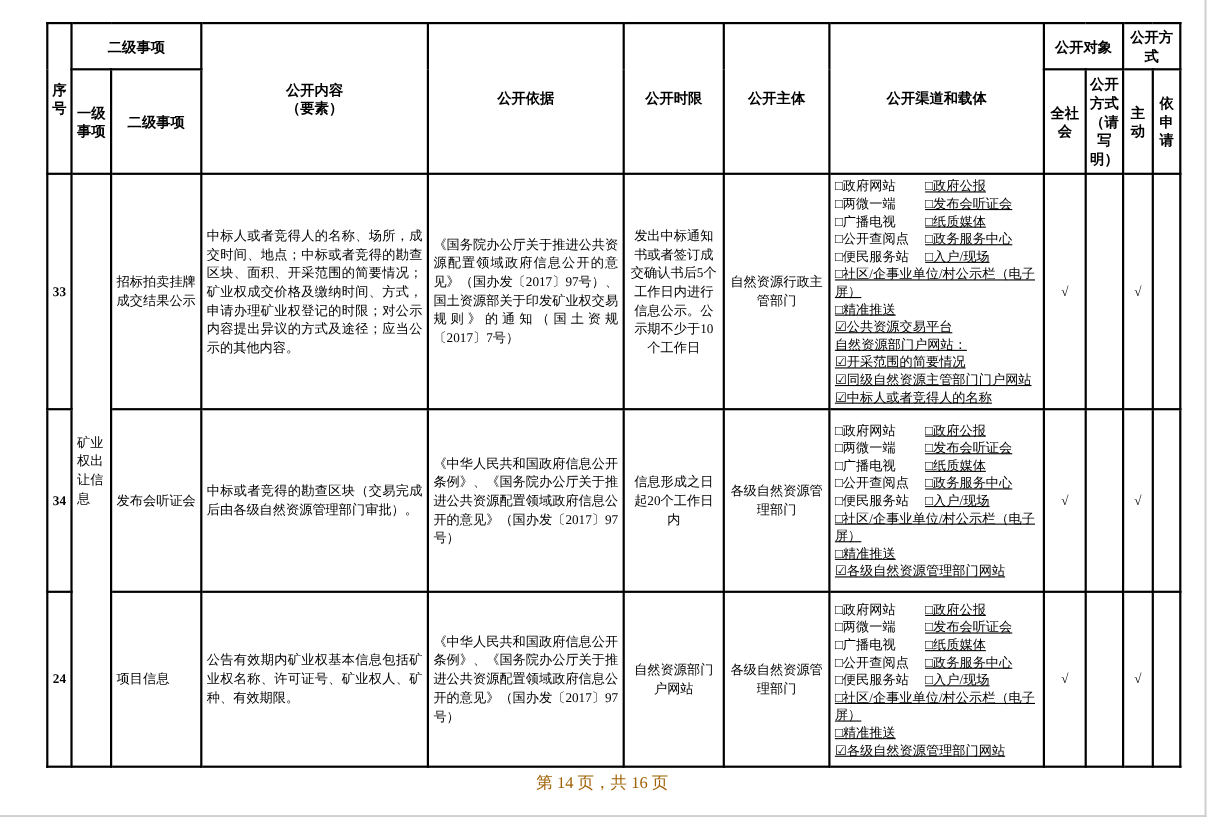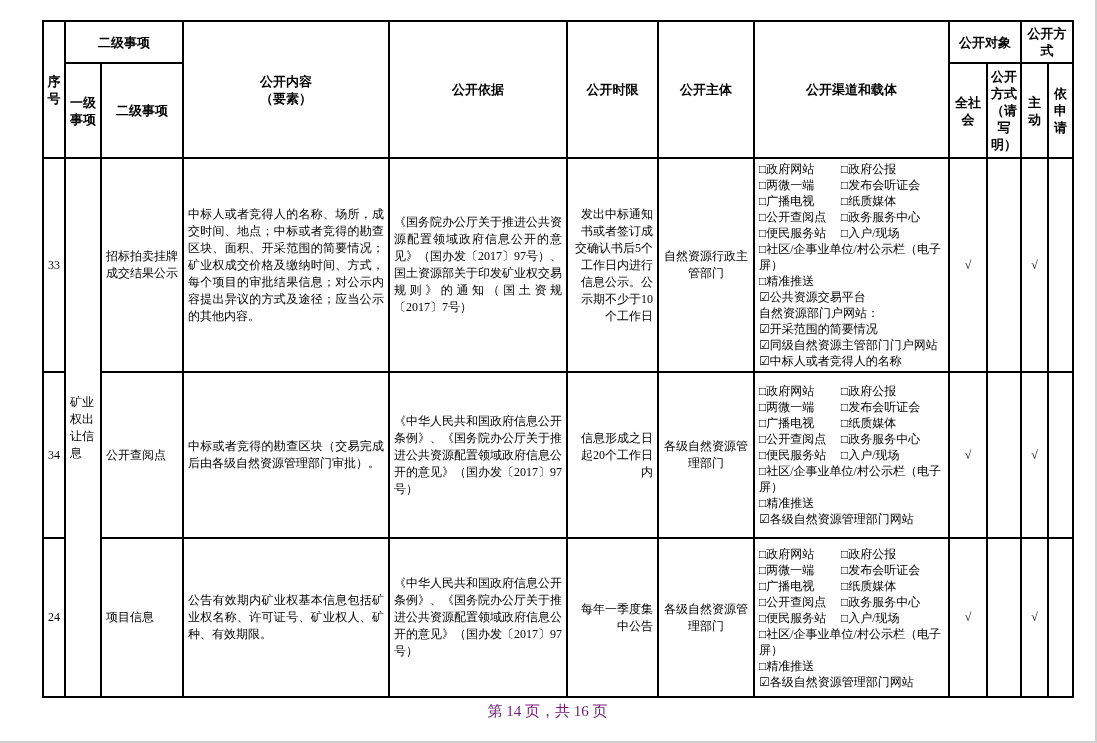--- a/index.html
+++ b/index.html
@@ -17,37 +17,37 @@
   table.doc th, table.doc td {
     border:2px solid #000; overflow:hidden;
     font-size:12px; line-height:17px; vertical-align:middle;
     padding:2px 4px;
   }
   table.doc th {
     font-weight:bold; font-size:13px; line-height:17px;
     text-align:center; padding:2px 1px; word-break:break-all;
   }
   .pre { white-space:pre-line; }
-  .seq-cell { text-align:right; padding:2px 1px; }
+  .seq-cell { text-align:right; padding:2px 1px;font-weight:bold; }
   .level1-cell {
     vertical-align:top; text-align:left; padding:118px 2px 2px 2px;
     word-break:break-all; border-bottom:hidden;
   }
   .level2-cell { text-align:left; }
   .content-cell { text-align:justify; }
   .basis-cell { text-align:justify; }
-  .time-cell { text-align:right; padding:2px 2px; }
+  .time-cell { text-align:center; padding:2px 2px; }
   .subject-cell { text-align:center; }
   .channels-cell { text-align:left; padding:2px 4px 2px 5px; line-height:16px; }
-  .ch-pair, .ch-line { line-height:16px; word-break:break-all; }
+  .ch-pair, .ch-line { line-height:16px; word-break:break-all;text-decoration:underline; }
   .ch-l { display:inline-block; width:82px; }
   .check-cell { text-align:center; padding:2px 0; }
   .footer {
     position:absolute; left:0; top:702px; width:100%;
-    text-align:center; font-size:15px; color:#701a75;
+    text-align:center; font-size:15px; color:#a16207;
   }
 </style>
 </head>
 <body>
 
 <div class="page">
 
   <table class="doc">
     <colgroup>
       <col style="width:22px">
@@ -84,21 +84,21 @@
       <th>全社会</th>
       <th>公开方式（请写明）</th>
       <th>主动</th>
       <th>依申请</th>
     </tr>
 
     <tr style="height:205px">
       <td class="seq-cell">33</td>
       <td rowspan="3" class="level1-cell">矿业权出让信息</td>
       <td class="level2-cell">招标拍卖挂牌成交结果公示</td>
-      <td class="content-cell">中标人或者竞得人的名称、场所，成交时间、地点；中标或者竞得的勘查区块、面积、开采范围的简要情况；矿业权成交价格及缴纳时间、方式，每个项目的审批结果信息；对公示内容提出异议的方式及途径；应当公示的其他内容。</td>
+      <td class="content-cell">中标人或者竞得人的名称、场所，成交时间、地点；中标或者竞得的勘查区块、面积、开采范围的简要情况；矿业权成交价格及缴纳时间、方式，申请办理矿业权登记的时限；对公示内容提出异议的方式及途径；应当公示的其他内容。</td>
       <td class="basis-cell">《国务院办公厅关于推进公共资源配置领域政府信息公开的意见》（国办发〔2017〕97号）、国土资源部关于印发矿业权交易规则》的通知（国土资规〔2017〕7号）</td>
       <td class="time-cell">发出中标通知书或者签订成交确认书后5个工作日内进行信息公示。公示期不少于10个工作日</td>
       <td class="subject-cell">自然资源行政主管部门</td>
       <td class="channels-cell">
         <div class="ch-pair"><span class="ch-l">□政府网站</span><span>□政府公报</span></div>
         <div class="ch-pair"><span class="ch-l">□两微一端</span><span>□发布会听证会</span></div>
         <div class="ch-pair"><span class="ch-l">□广播电视</span><span>□纸质媒体</span></div>
         <div class="ch-pair"><span class="ch-l">□公开查阅点</span><span>□政务服务中心</span></div>
         <div class="ch-pair"><span class="ch-l">□便民服务站</span><span>□入户/现场</span></div>
         <div class="ch-line">□社区/企事业单位/村公示栏（电子屏）</div>
@@ -110,21 +110,21 @@
         <div class="ch-line">☑中标人或者竞得人的名称</div>
       </td>
       <td class="check-cell">√</td>
       <td class="check-cell"></td>
       <td class="check-cell">√</td>
       <td class="check-cell"></td>
     </tr>
 
     <tr style="height:166px">
       <td class="seq-cell">34</td>
-      <td class="level2-cell">公开查阅点</td>
+      <td class="level2-cell">发布会听证会</td>
       <td class="content-cell">中标或者竞得的勘查区块（交易完成后由各级自然资源管理部门审批）。</td>
       <td class="basis-cell">《中华人民共和国政府信息公开条例》、《国务院办公厅关于推进公共资源配置领域政府信息公开的意见》（国办发〔2017〕97号）</td>
       <td class="time-cell">信息形成之日起20个工作日内</td>
       <td class="subject-cell">各级自然资源管理部门</td>
       <td class="channels-cell">
         <div class="ch-pair"><span class="ch-l">□政府网站</span><span>□政府公报</span></div>
         <div class="ch-pair"><span class="ch-l">□两微一端</span><span>□发布会听证会</span></div>
         <div class="ch-pair"><span class="ch-l">□广播电视</span><span>□纸质媒体</span></div>
         <div class="ch-pair"><span class="ch-l">□公开查阅点</span><span>□政务服务中心</span></div>
         <div class="ch-pair"><span class="ch-l">□便民服务站</span><span>□入户/现场</span></div>
@@ -136,21 +136,21 @@
       <td class="check-cell"></td>
       <td class="check-cell">√</td>
       <td class="check-cell"></td>
     </tr>
 
     <tr style="height:159px">
       <td class="seq-cell">24</td>
       <td class="level2-cell">项目信息</td>
       <td class="content-cell">公告有效期内矿业权基本信息包括矿业权名称、许可证号、矿业权人、矿种、有效期限。</td>
       <td class="basis-cell">《中华人民共和国政府信息公开条例》、《国务院办公厅关于推进公共资源配置领域政府信息公开的意见》（国办发〔2017〕97号）</td>
-      <td class="time-cell">每年一季度集中公告</td>
+      <td class="time-cell">自然资源部门户网站</td>
       <td class="subject-cell">各级自然资源管理部门</td>
       <td class="channels-cell">
         <div class="ch-pair"><span class="ch-l">□政府网站</span><span>□政府公报</span></div>
         <div class="ch-pair"><span class="ch-l">□两微一端</span><span>□发布会听证会</span></div>
         <div class="ch-pair"><span class="ch-l">□广播电视</span><span>□纸质媒体</span></div>
         <div class="ch-pair"><span class="ch-l">□公开查阅点</span><span>□政务服务中心</span></div>
         <div class="ch-pair"><span class="ch-l">□便民服务站</span><span>□入户/现场</span></div>
         <div class="ch-line">□社区/企事业单位/村公示栏（电子屏）</div>
         <div class="ch-line">□精准推送</div>
         <div class="ch-line">☑各级自然资源管理部门网站</div>

